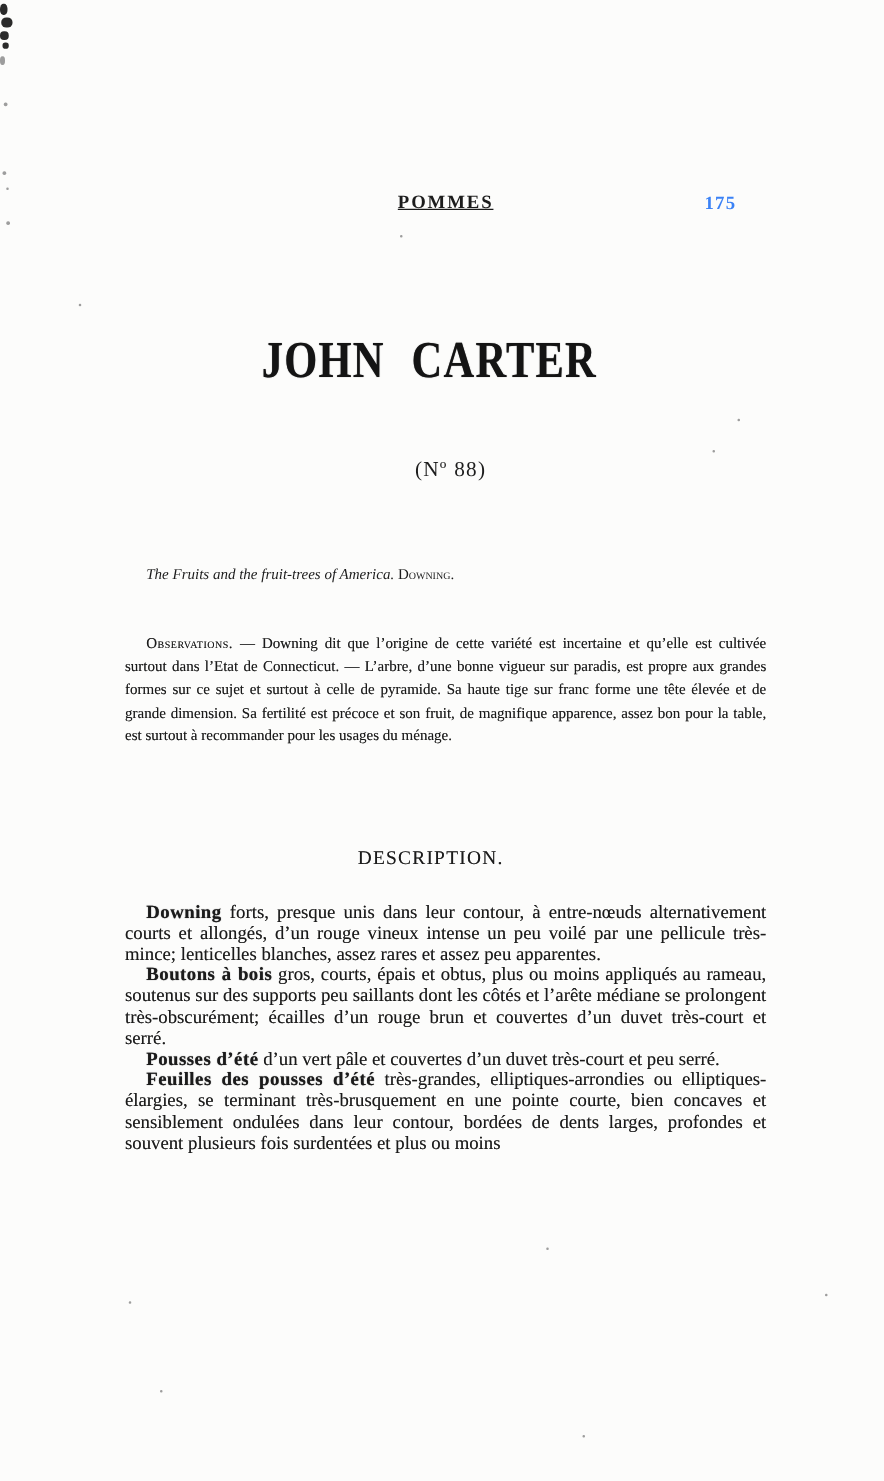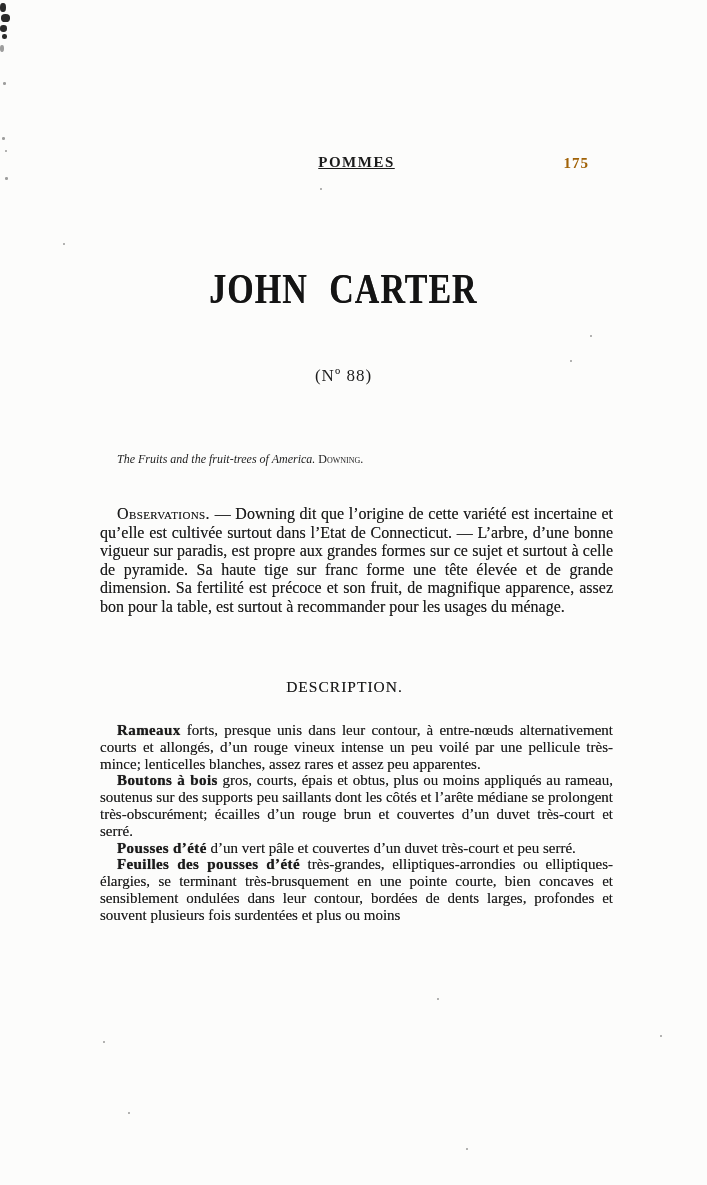--- a/index.html
+++ b/index.html
@@ -36,21 +36,21 @@
     letter-spacing: 1.5px;
     color: #1c1c1c;
   }
   .page-number {
     position: absolute;
     right: 24px;
     top: 1px;
     font-size: 15px;
     font-weight: bold;
     letter-spacing: 1px;
-    color: #a16207;
+    color: #3b82f6;
   }
   
   .title-wrap {
     position: absolute;
     left: 87px;
     top: 266px;
     width: 513px;
     text-align: center;
   }
   .title {
@@ -61,21 +61,21 @@
     letter-spacing: 1px;
     word-spacing: 12px;
     transform: scaleY(1.22);
     transform-origin: center top;
     color: #141414;
     text-shadow: 0 0 0.6px rgba(10,10,10,0.7);
   }
   
   .number-line {
     position: absolute;
-    left: 87px;
+    left: 104px;
     top: 366px;
     width: 513px;
     text-align: center;
     font-size: 17px;
     letter-spacing: 1px;
     color: #1d1d1d;
   }
   
   .reference {
     position: absolute;
@@ -93,21 +93,21 @@
   .sc {
     font-variant: small-caps;
   }
   
   .obs {
     position: absolute;
     left: 100px;
     top: 505px;
     width: 513px;
     margin: 0;
-    font-size: 16px;
+    font-size: 12px;
     line-height: 18.6px;
     text-align: justify;
     text-indent: 17px;
     color: #1b1b1b;
     text-shadow: 0 0 0.4px rgba(20,20,20,0.55);
     font-family: Liberation Serif, serif;
   }
   .obs .lead {
     letter-spacing: 0.4px;
   }
@@ -177,21 +177,21 @@
 
   <p class="obs">
     <span class="sc lead">Observations.</span>
     <span>— Downing dit que l’origine de cette variété est incertaine et qu’elle est cultivée surtout dans l’Etat de Connecticut. — L’arbre, d’une bonne vigueur sur paradis, est propre aux grandes formes sur ce sujet et surtout à celle de pyramide. Sa haute tige sur franc forme une tête élevée et de grande dimension. Sa fertilité est précoce et son fruit, de magnifique apparence, assez bon pour la table, est surtout à recommander pour les usages du ménage.</span>
   </p>
 
   <h2 class="desc-head">DESCRIPTION.</h2>
 
   <div class="desc">
     <p>
-      <span class="lead-bold">Rameaux</span>
+      <span class="lead-bold">Downing</span>
       <span>forts, presque unis dans leur contour, à entre-nœuds alternativement courts et allongés, d’un rouge vineux intense un peu voilé par une pellicule très-mince; lenticelles blanches, assez rares et assez peu apparentes.</span>
     </p>
     <p>
       <span class="lead-bold">Boutons à bois</span>
       <span>gros, courts, épais et obtus, plus ou moins appliqués au rameau, soutenus sur des supports peu saillants dont les côtés et l’arête médiane se prolongent très-obscurément; écailles d’un rouge brun et couvertes d’un duvet très-court et serré.</span>
     </p>
     <p>
       <span class="lead-bold">Pousses d’été</span>
       <span>d’un vert pâle et couvertes d’un duvet très-court et peu serré.</span>
     </p>

